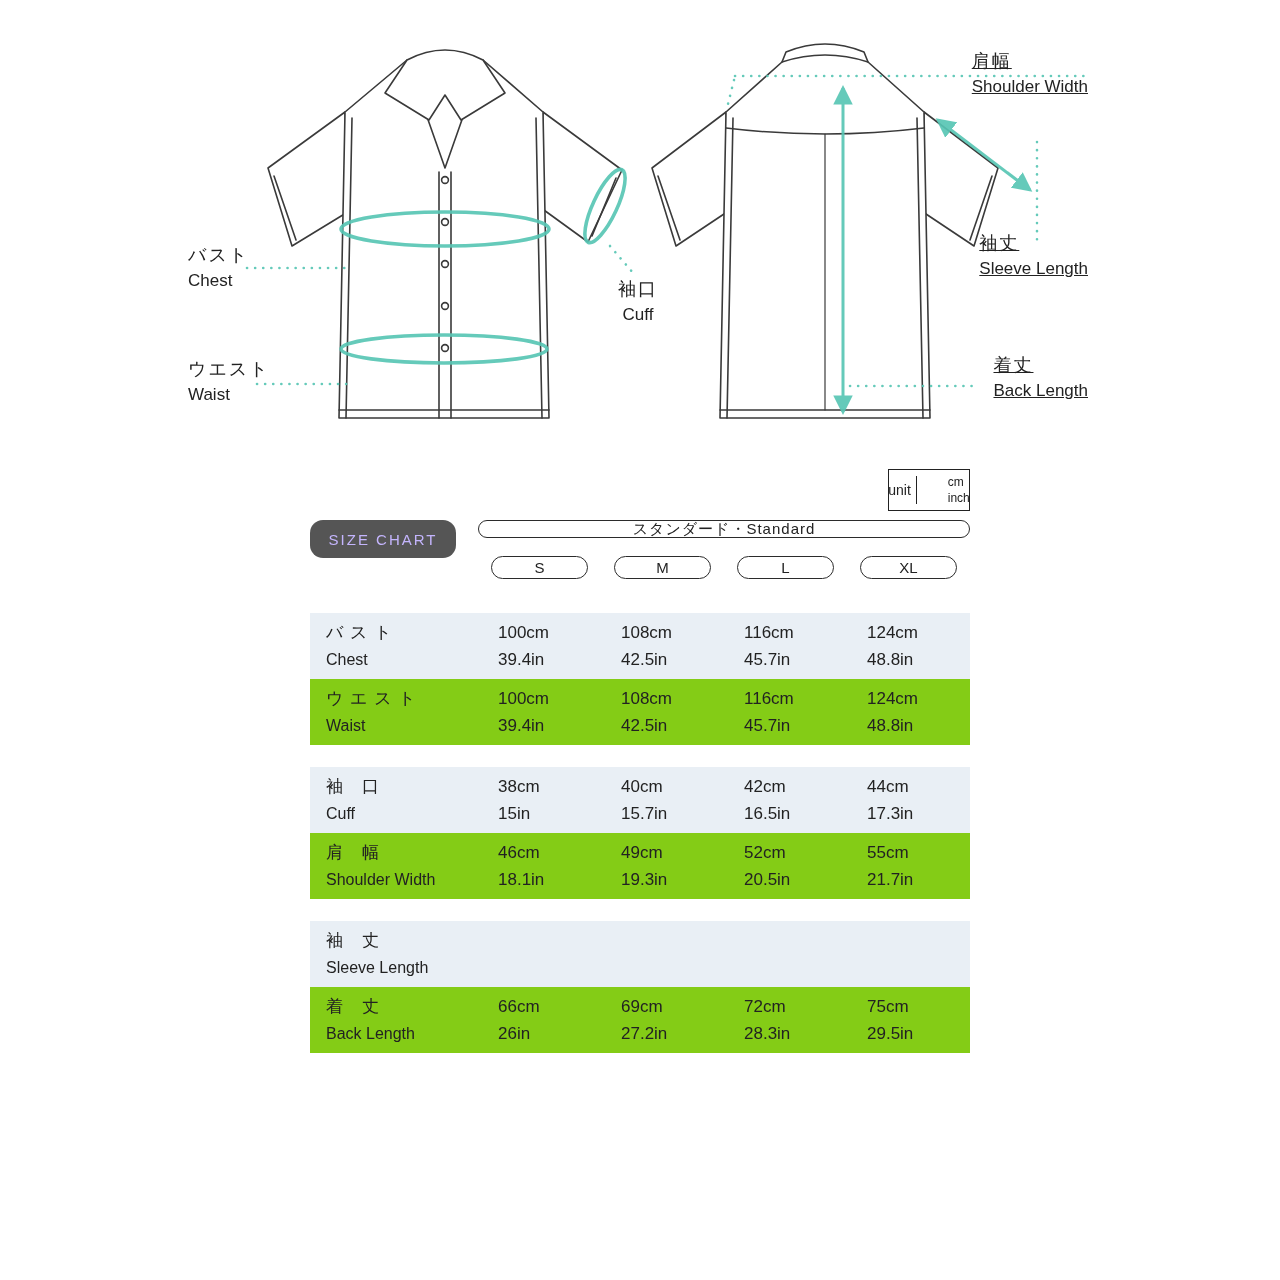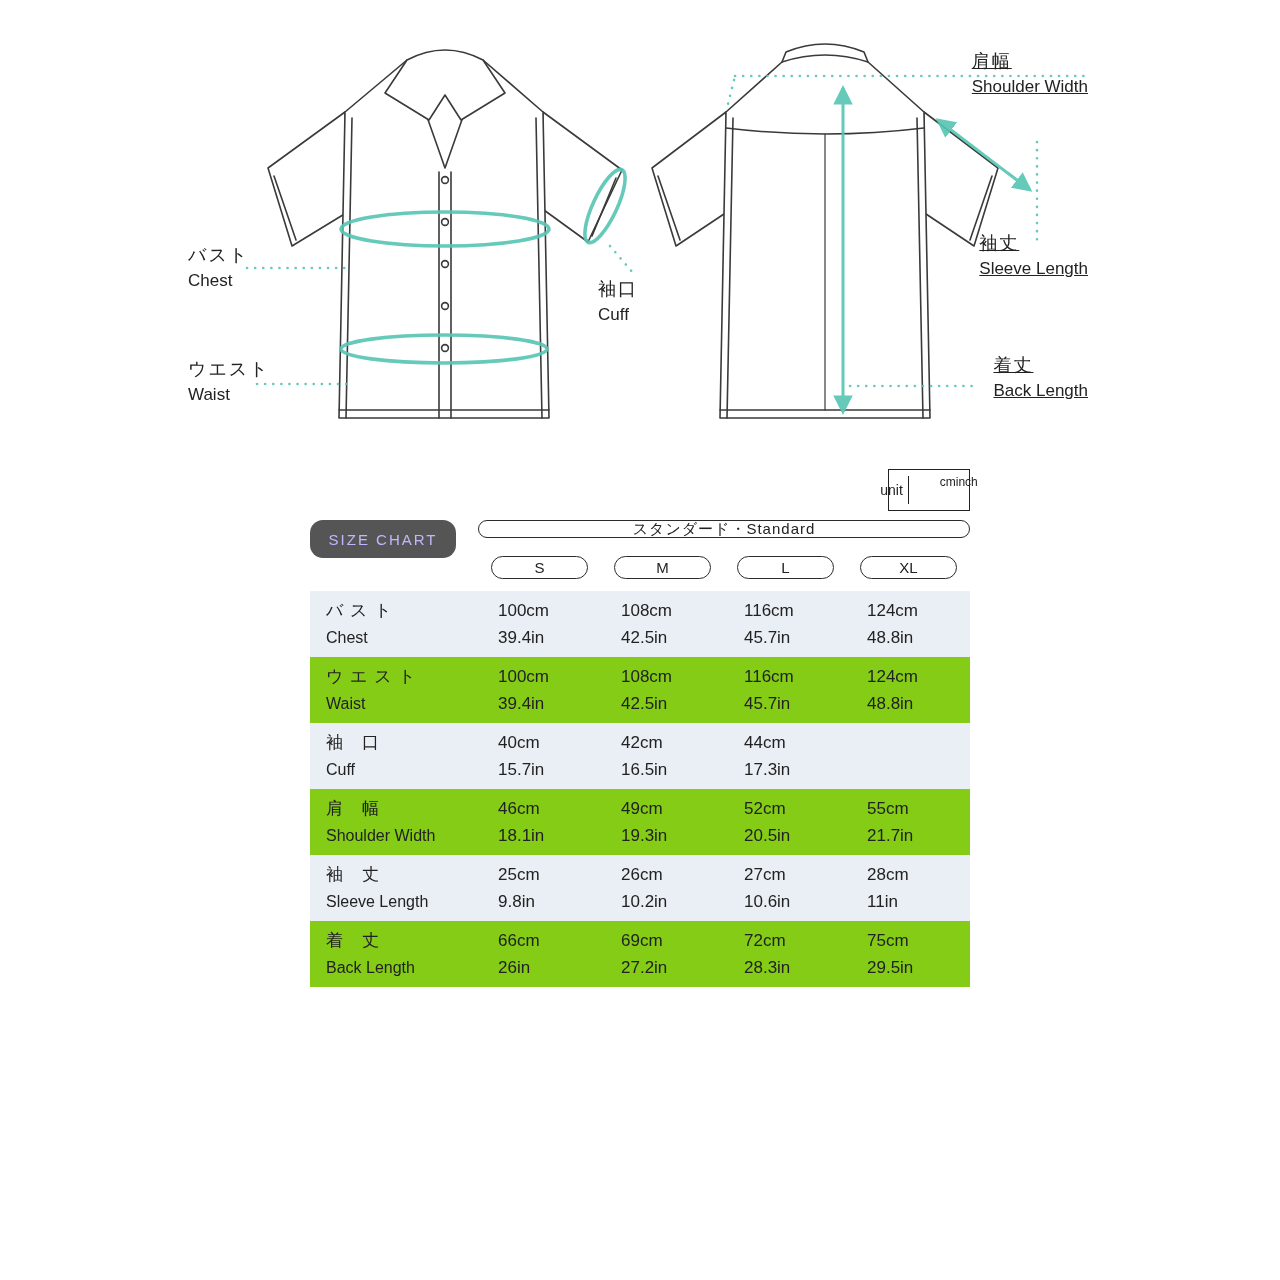--- a/index.html
+++ b/index.html
@@ -9,40 +9,40 @@
     font-family:"Liberation Sans","DejaVu Sans",sans-serif;
     color:#222222;
   }
   #canvas { position:relative; width:1280px; height:1280px; background:#ffffff; overflow:hidden; }
 
   
   .dlabel { position:absolute; line-height:26px; white-space:nowrap; }
   .dlabel .jp { font-size:18px; letter-spacing:2px; }
   .dlabel .en { font-size:17px; }
   .dlabel.right { text-align:left;text-decoration:underline; }
-  .dlabel.center { text-align:left; }
+  .dlabel.center { text-align:center; }
 
   #label-chest  { left:188px; top:242px; }
   #label-waist  { left:188px; top:356px; }
   #label-cuff   { left:598px; top:276px; width:80px; }
   #label-shoulder { right:192px; top:48px; }
   #label-sleeve   { right:192px; top:230px; }
   #label-backlen  { right:192px; top:352px; }
 
   #shirt-svg { position:absolute; left:0; top:0; }
 
   
   .unit-box {
     position:absolute; left:888px; top:469px; width:82px; height:42px;
     border:1.6px solid #222; display:flex; align-items:center; justify-content:center; gap:5px;
     background:#fff;
   }
   .unit-word { font-size:14px; }
   .unit-brace { width:7px; height:28px; border-left:1.6px solid #222; border-top:1.6px solid #222; border-bottom:1.6px solid #222; }
-  .unit-units { display:flex; flex-direction:row; height:30px;margin-left:26px; }
+  .unit-units { display:flex; flex-direction:column; justify-content:space-between; height:30px;margin-left:26px; }
   .unit-units span { font-size:12px; line-height:14px; }
 
   
   .badge {
     position:absolute; left:310px; top:520px; width:146px; height:38px;
     background:#555555; color:#c4b5fd; border-radius:13px;
     display:flex; align-items:center; justify-content:center;
     font-size:15px; letter-spacing:2px;
   }
   .category-pill {
@@ -56,21 +56,21 @@
     display:grid; grid-template-columns:repeat(4,1fr); justify-items:center;
   }
   .size-pill {
     width:97px; height:23px; border:1.6px solid #2b2b2b; border-radius:12px; background:#fff;
     display:flex; align-items:center; justify-content:center; font-size:15px;
   }
 
   
   .table { position:absolute; left:310px; top:591px; width:660px; }
   .trow { display:flex; height:66px; align-items:center; background:#84cc16; }
-  .trow.alt { background:#e9eff5; }
+  .trow.alt { background:#e9eff5;margin-top:22px; }
   .tlabel { width:168px; padding-left:16px; }
   .tlabel .jp { font-size:17px; line-height:27px; letter-spacing:1px; }
   .tlabel .en { font-size:16px; line-height:27px; }
   .tcells { width:492px; display:grid; grid-template-columns:repeat(4,1fr); }
   .tcell  { padding-left:20px; }
   .tcell div { font-size:17px; line-height:27px; }
 </style>
 </head>
 <body>
 
@@ -227,20 +227,24 @@
       </div>
     </div>
 
     <div class="trow alt">
       <div class="tlabel">
         <div class="jp">袖　口</div>
         <div class="en">Cuff</div>
       </div>
       <div class="tcells">
         <div class="tcell">
+          <div>38cm</div>
+            <div>15in</div>
+        </div>
+        <div class="tcell">
           <div>40cm</div>
             <div>15.7in</div>
         </div>
         <div class="tcell">
           <div>42cm</div>
             <div>16.5in</div>
         </div>
         <div class="tcell">
           <div>44cm</div>
             <div>17.3in</div>
@@ -271,38 +275,20 @@
             <div>21.7in</div>
         </div>
       </div>
     </div>
 
     <div class="trow alt">
       <div class="tlabel">
         <div class="jp">袖　丈</div>
         <div class="en">Sleeve Length</div>
       </div>
-      <div class="tcells">
-        <div class="tcell">
-          <div>25cm</div>
-            <div>9.8in</div>
-        </div>
-        <div class="tcell">
-          <div>26cm</div>
-            <div>10.2in</div>
-        </div>
-        <div class="tcell">
-          <div>27cm</div>
-            <div>10.6in</div>
-        </div>
-        <div class="tcell">
-          <div>28cm</div>
-            <div>11in</div>
-        </div>
-      </div>
     </div>
 
     <div class="trow">
       <div class="tlabel">
         <div class="jp">着　丈</div>
         <div class="en">Back Length</div>
       </div>
       <div class="tcells">
         <div class="tcell">
           <div>66cm</div>

